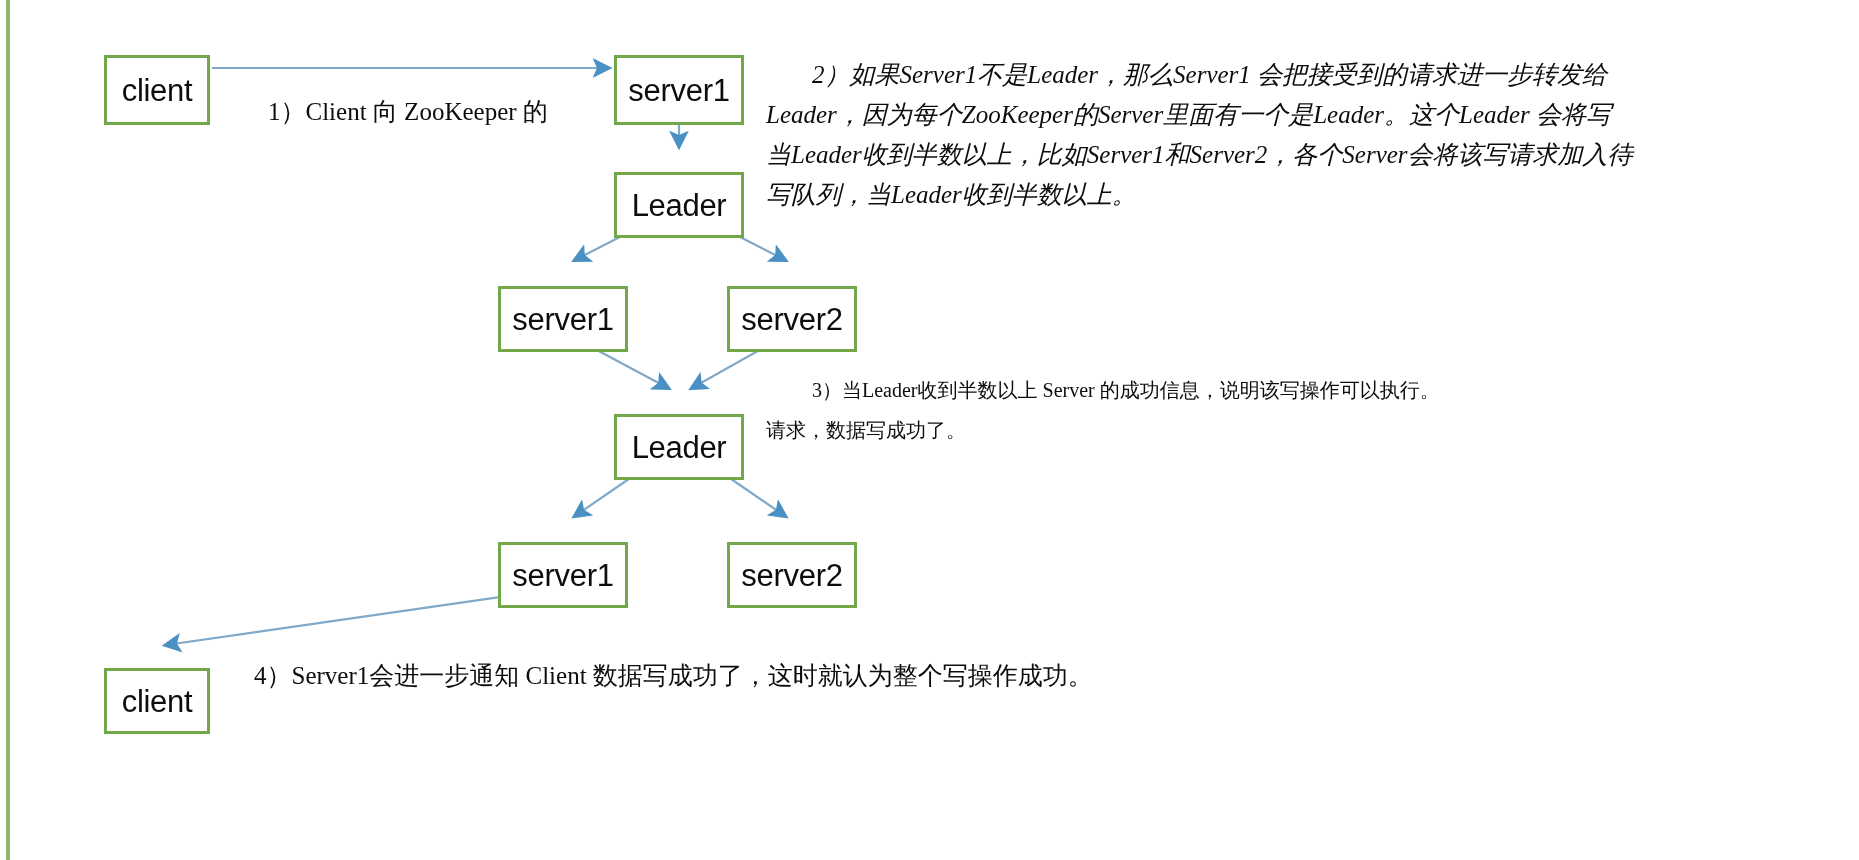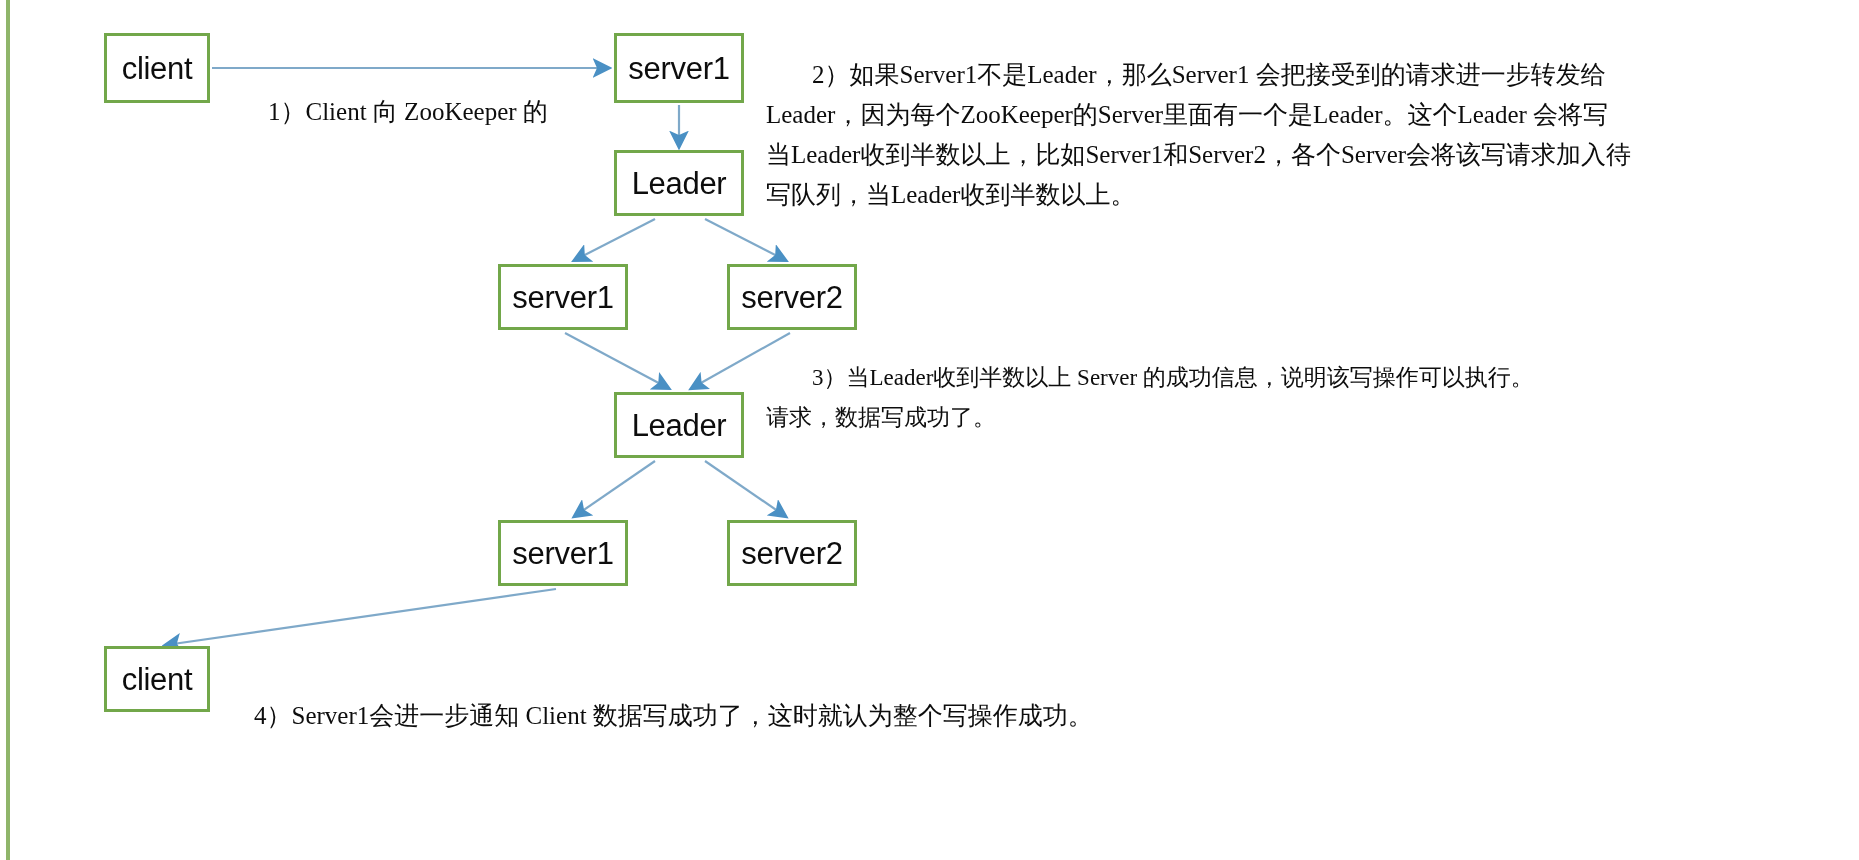--- a/index.html
+++ b/index.html
@@ -42,20 +42,21 @@
     border: 3px solid #72a74a;
     background: #ffffff;
     display: flex;
     align-items: center;
     justify-content: center;
     color: #0d0d0d;
     font-family: "Liberation Sans", sans-serif;
     font-size: 31px;
     line-height: 1;
     letter-spacing: -0.3px;
+    margin-top: 22px;
   }
   .note {
     position: absolute;
     color: #0d0d0d;
     font-family: "Liberation Serif", serif;
     font-size: 26px;
     line-height: 39px;
     white-space: nowrap;
   }
   .note .indent { display: inline-block; width: 46px; }
@@ -113,29 +114,29 @@
     <span>server2</span>
   </div>
   <div class="node" style="left:104px; top:646px; width:106px; height:66px;">
     <span>client</span>
   </div>
 
   <div class="note note-block" style="left:222px; top:60px; font-size:25px; line-height:40px;margin-top:32px;">
     <div class="note-line"><span class="indent"></span><span>1）Client 向 ZooKeeper 的</span></div>
   </div>
 
-  <div class="note note-block" style="left:766px; top:55px; font-size:25px; line-height:40px;">
+  <div class="note note-block" style="left:766px; top:55px; font-size:25px; line-height:40px;font-style:italic;">
     <div class="note-line"><span class="indent"></span><span>2）如果Server1不是Leader，那么Server1 会把接受到的请求进一步转发给</span></div>
     <div class="note-line">Leader，因为每个ZooKeeper的Server里面有一个是Leader。这个Leader 会将写</div>
     <div class="note-line">当Leader收到半数以上，比如Server1和Server2，各个Server会将该写请求加入待</div>
     <div class="note-line">写队列，当Leader收到半数以上。</div>
   </div>
 
-  <div class="note note-block" style="left:766px; top:358px; font-size:23px; line-height:40px;">
+  <div class="note note-block" style="left:766px; top:370px; font-size:20px; line-height:40px;">
     <div class="note-line"><span class="indent"></span><span>3）当Leader收到半数以上 Server 的成功信息，说明该写操作可以执行。</span></div>
     <div class="note-line">请求，数据写成功了。</div>
   </div>
 
-  <div class="note note-block" style="left:254px; top:696px; font-size:25px; line-height:40px;">
+  <div class="note note-block" style="left:254px; top:656px; font-size:25px; line-height:40px;">
     <div class="note-line">4）Server1会进一步通知 Client 数据写成功了，这时就认为整个写操作成功。</div>
   </div>
 
 </div>
 
 </body></html>

